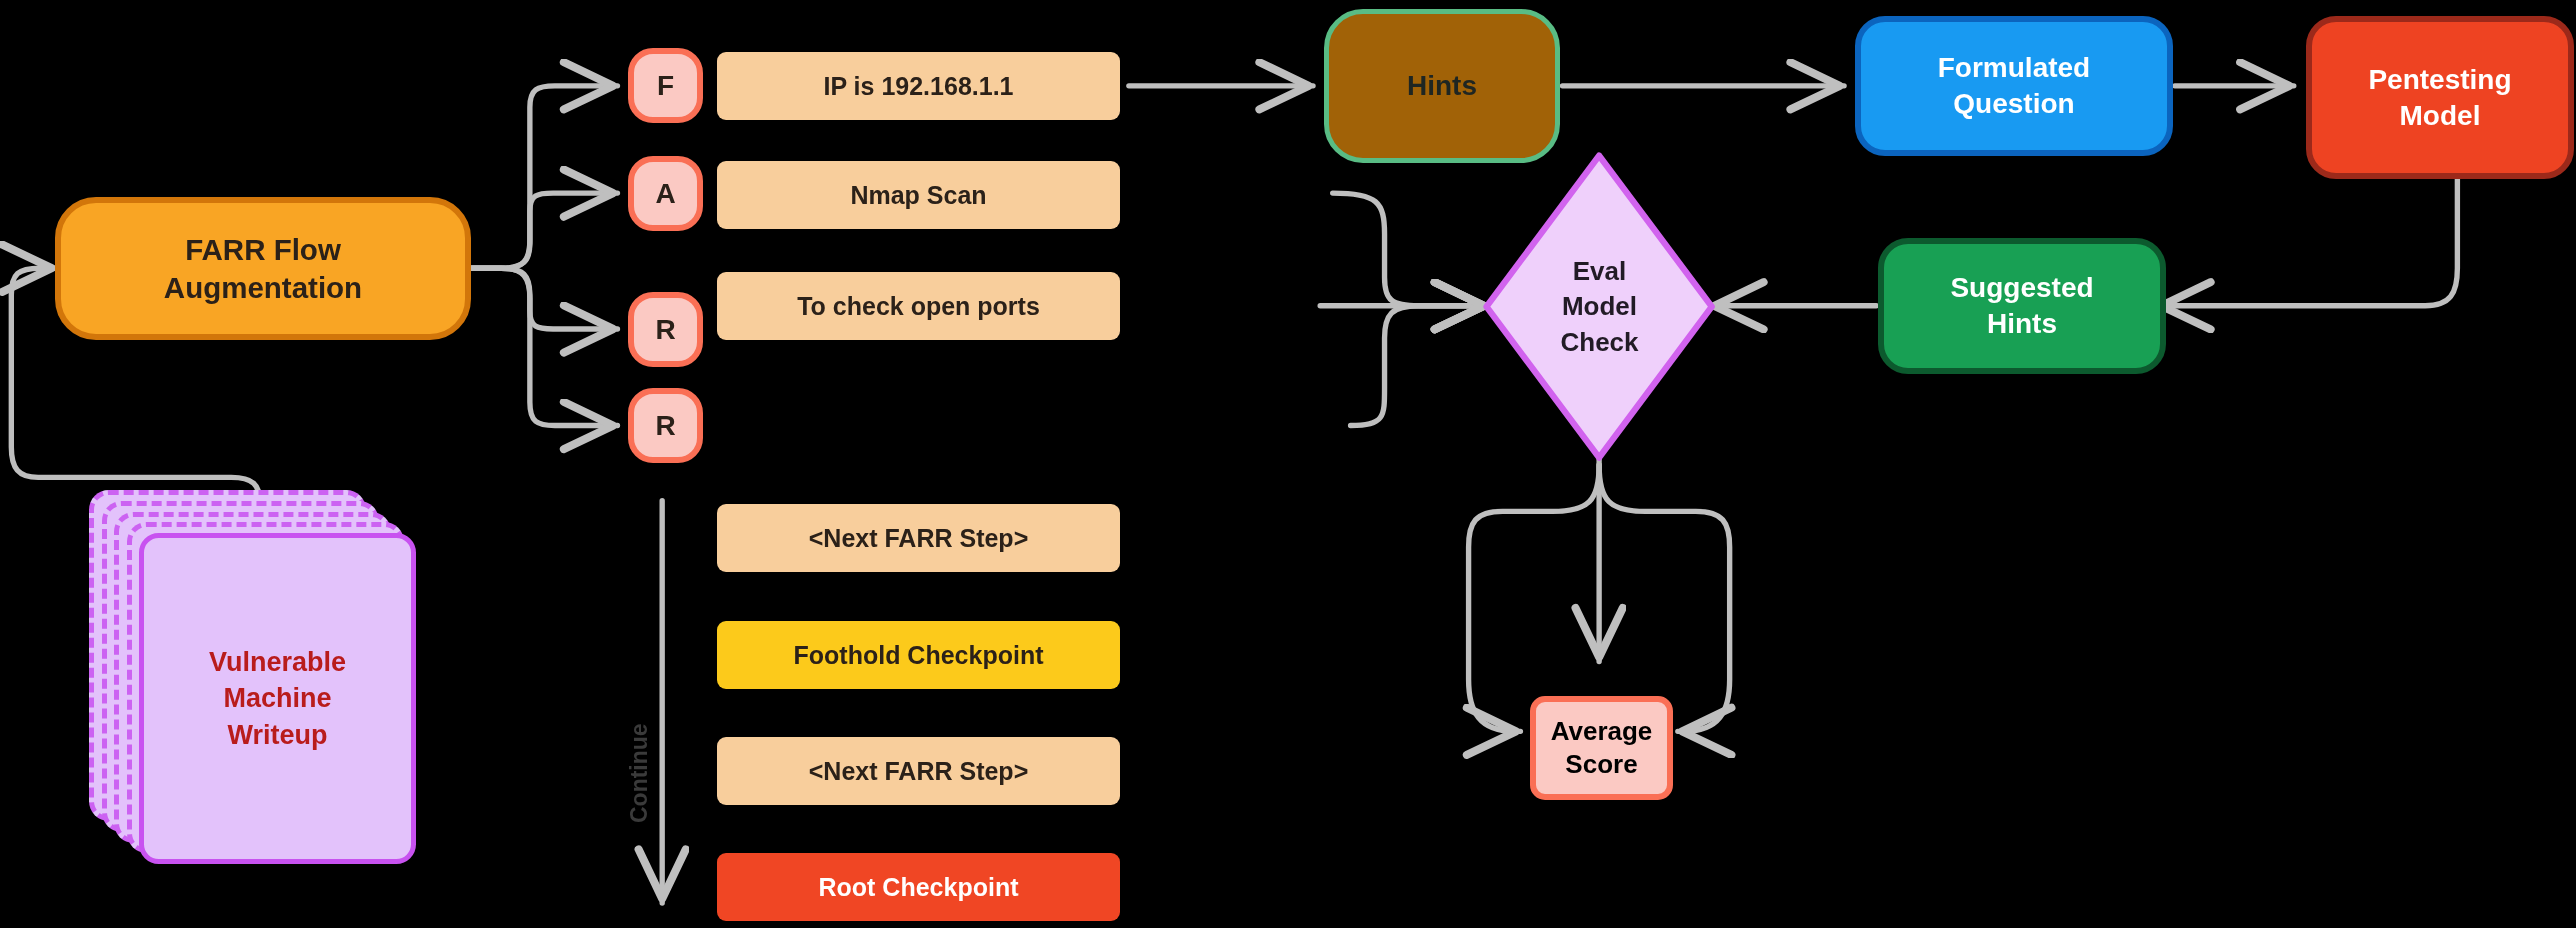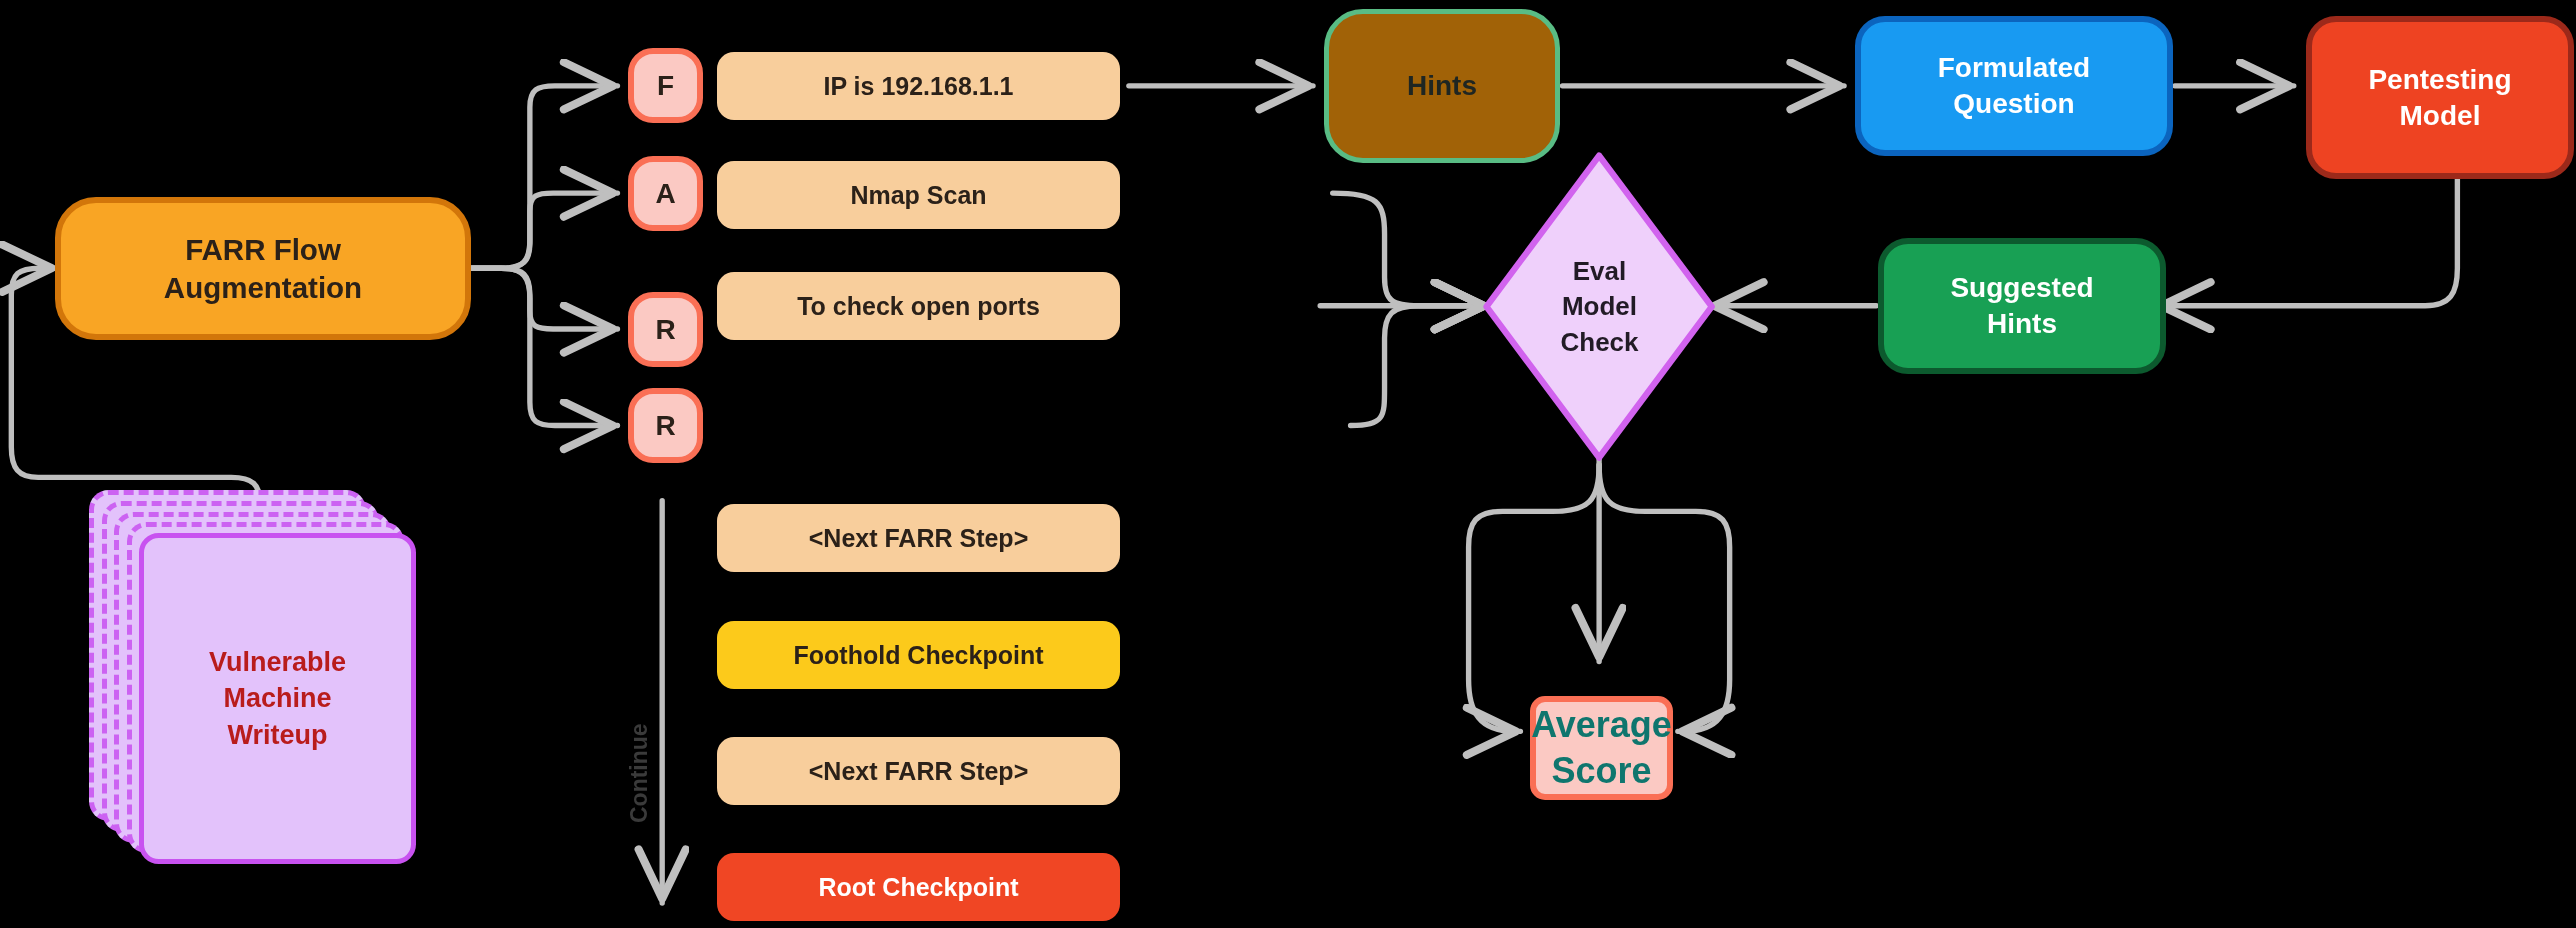--- a/index.html
+++ b/index.html
@@ -11,38 +11,38 @@
   .node{position:absolute;box-sizing:border-box;display:flex;align-items:center;
         justify-content:center;text-align:center;line-height:1.28;font-weight:700;}
 
   
   .n-farr{background:#F9A524;border:6.3px solid #D2760A;border-radius:41px;
           color:#2B2119;font-size:29.5px;}
   
   .badge{background:#FBC9C3;border:6.3px solid #FA6F55;border-radius:25px;
          color:#2B2119;font-size:28px;}
   
-  .pill{background:#F8CE9C;border-radius:17px;color:#2B2119;font-size:25px;}
+  .pill{background:#F8CE9C;border-radius:9px;color:#2B2119;font-size:25px;}
   .pill.foothold{background:#FCCA1B;}
   .pill.root{background:#F04624;color:#fff;}
   
   .n-hints{background:#a16207;border:5.4px solid #59BC84;border-radius:39px;
            color:#1F2622;font-size:28px;}
   
   .n-fq{background:#189AF2;border:6.3px solid #0B64BE;border-radius:30px;
         color:#fff;font-size:28px;}
   
   .n-pm{background:#EE4322;border:6.3px solid #9C291A;border-radius:30px;
         color:#fff;font-size:28px;}
   
   .n-sa{background:#18A054;border:6.3px solid #0C5A2E;border-radius:30px;
         color:#fff;font-size:28px;}
   
   .n-avg{background:#FBC9C3;border:6.3px solid #FA6F55;border-radius:15px;
-         color:#0f766e;font-size:36px;}
+         color:#000000;font-size:26px;}
   
   .n-eval{position:absolute;}
   .n-eval .lbl{position:absolute;left:0;top:0;width:100%;height:100%;
       display:flex;align-items:center;justify-content:center;text-align:center;
       color:#221B26;font-size:26px;font-weight:700;line-height:1.35;}
   
   .stack{position:absolute;}
   .sheet{position:absolute;box-sizing:border-box;border-radius:19.7px;
          background:#E3C2FB;border:5.4px dashed #CC62F2;}
   .sheet.front{border-style:solid;border-color:#C852F0;background:#E3C2FB;

